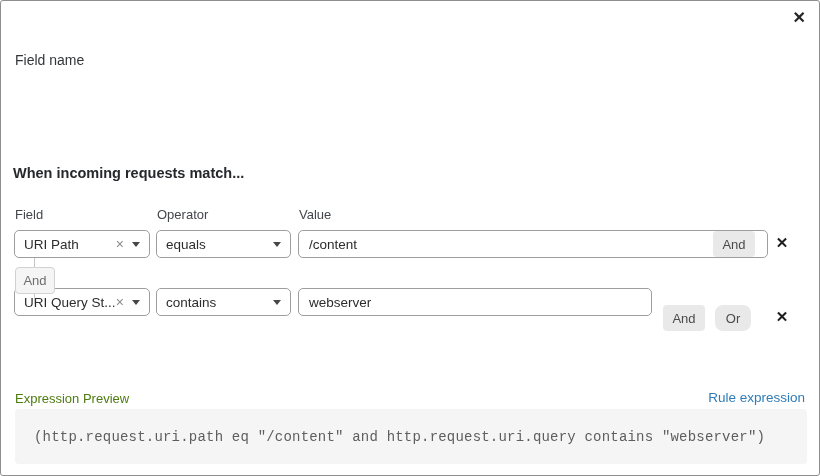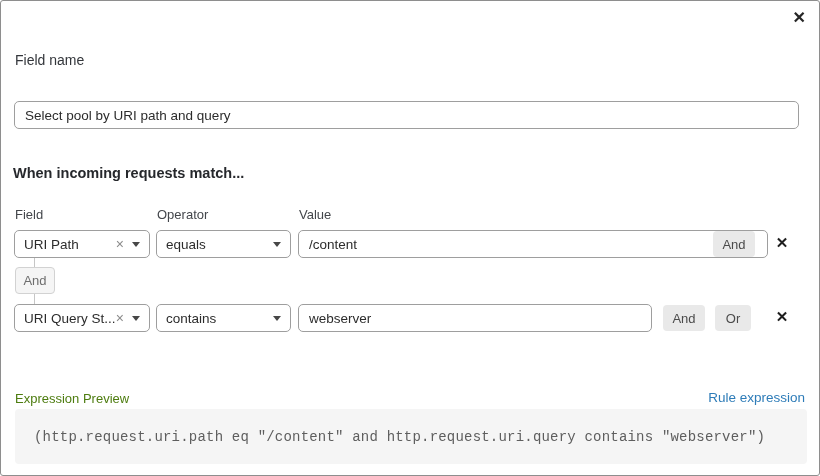--- a/index.html
+++ b/index.html
@@ -40,35 +40,35 @@
   }
   .dd .clear { margin-left:auto; color:#8b8b8b; font-size:14px; line-height:1; cursor:pointer; }
   .dd .caret {
     margin-left:8px; width:0; height:0;
     border-left:4.5px solid transparent; border-right:4.5px solid transparent;
     border-top:5.5px solid #474747; flex:0 0 auto;
   }
   .dd.no-clear .caret { margin-left:auto; }
 
   .row1 { top:229px; } .row1b { top:230px; } .row1x { top:233px; }
-  .row2 { top:303px; } .row2b { top:304px; } .row2x { top:307px; }
+  .row2 { top:287px; } .row2b { top:304px; } .row2x { top:307px; }
 
   .dd-field { left:13px; width:136px; }
   .dd-op    { left:155px; width:135px; }
   .val1 { left:297px; width:470px; }
   .val2 { left:297px; width:354px; }
 
   .btn {
     background:#e9e9e9; border:none; border-radius:4px; height:26px;
     font-size:13px; color:#4b4b4b; display:flex; align-items:center; justify-content:center;
     cursor:pointer; font-family:"Liberation Sans", sans-serif;
   }
   .btn-and1 { left:712px; width:42px; }
   .btn-and2 { left:662px; width:42px; }
-  .btn-or2  { left:714px; width:36px; }
+  .btn-or2  { left:714px; width:36px;border-radius:8px; }
 
   .remove { left:772px; width:18px; font-size:15px; font-weight:700; color:#1e1e1e; text-align:center; cursor:pointer; }
 
   .connector-line { left:33px; top:257px; width:1px; height:46px; background:#c6c6c6; z-index:1; }
   .connector-badge {
     left:14px; top:266px; width:40px; height:27px; z-index:2;
     background:#f5f5f5; border:1px solid #d2d2d2; border-radius:4px;
     display:flex; align-items:center; justify-content:center;
     font-size:13px; color:#6e6e6e;
   }
@@ -86,21 +86,20 @@
   }
 </style>
 </head>
 <body>
 
 <div class="dialog">
 
   <div class="abs close">✕</div>
 
   <div class="abs rule-label">Field name</div>
-  <input class="abs text-input name-input" value="Select pool by URI path and query" style="">
 
   <div class="abs heading">When incoming requests match...</div>
 
   <div class="abs col-label col-field">Field</div>
   <div class="abs col-label col-operator">Operator</div>
   <div class="abs col-label col-value">Value</div>
 
   <div class="abs dd dd-field row1">
     <span>URI Path</span>
     <span class="clear">×</span>

